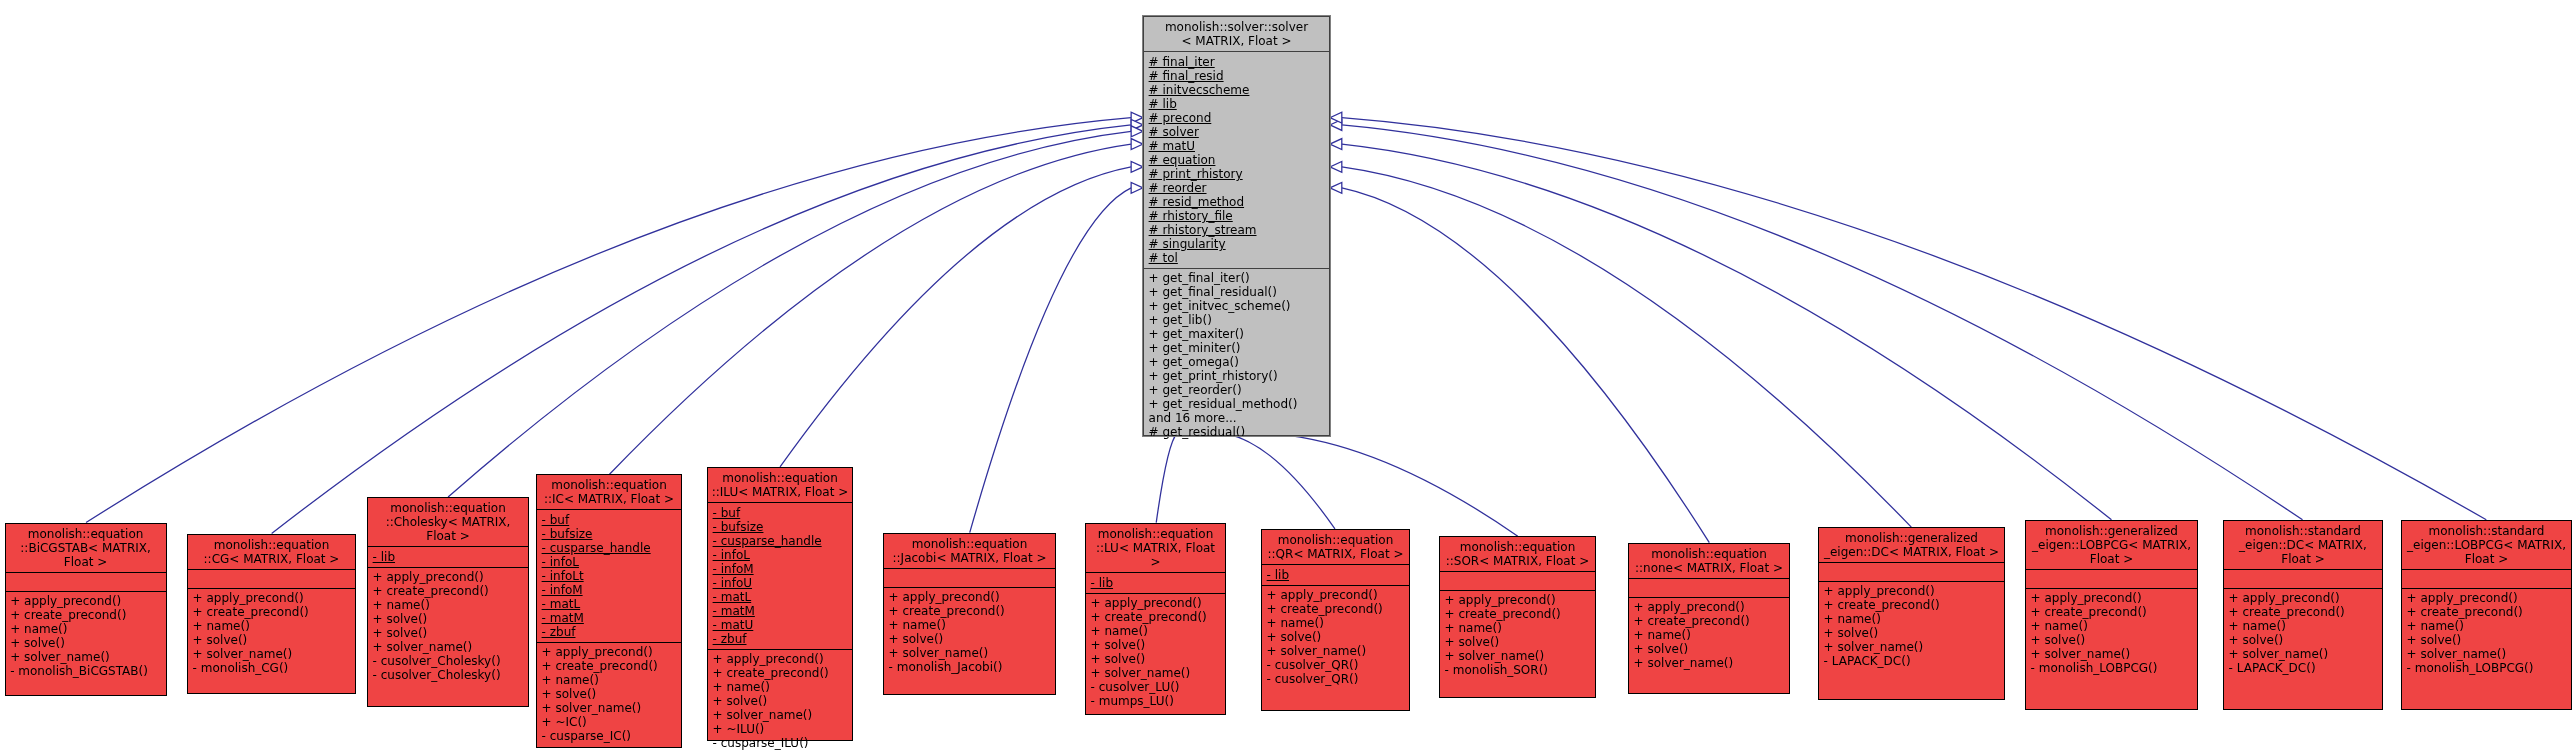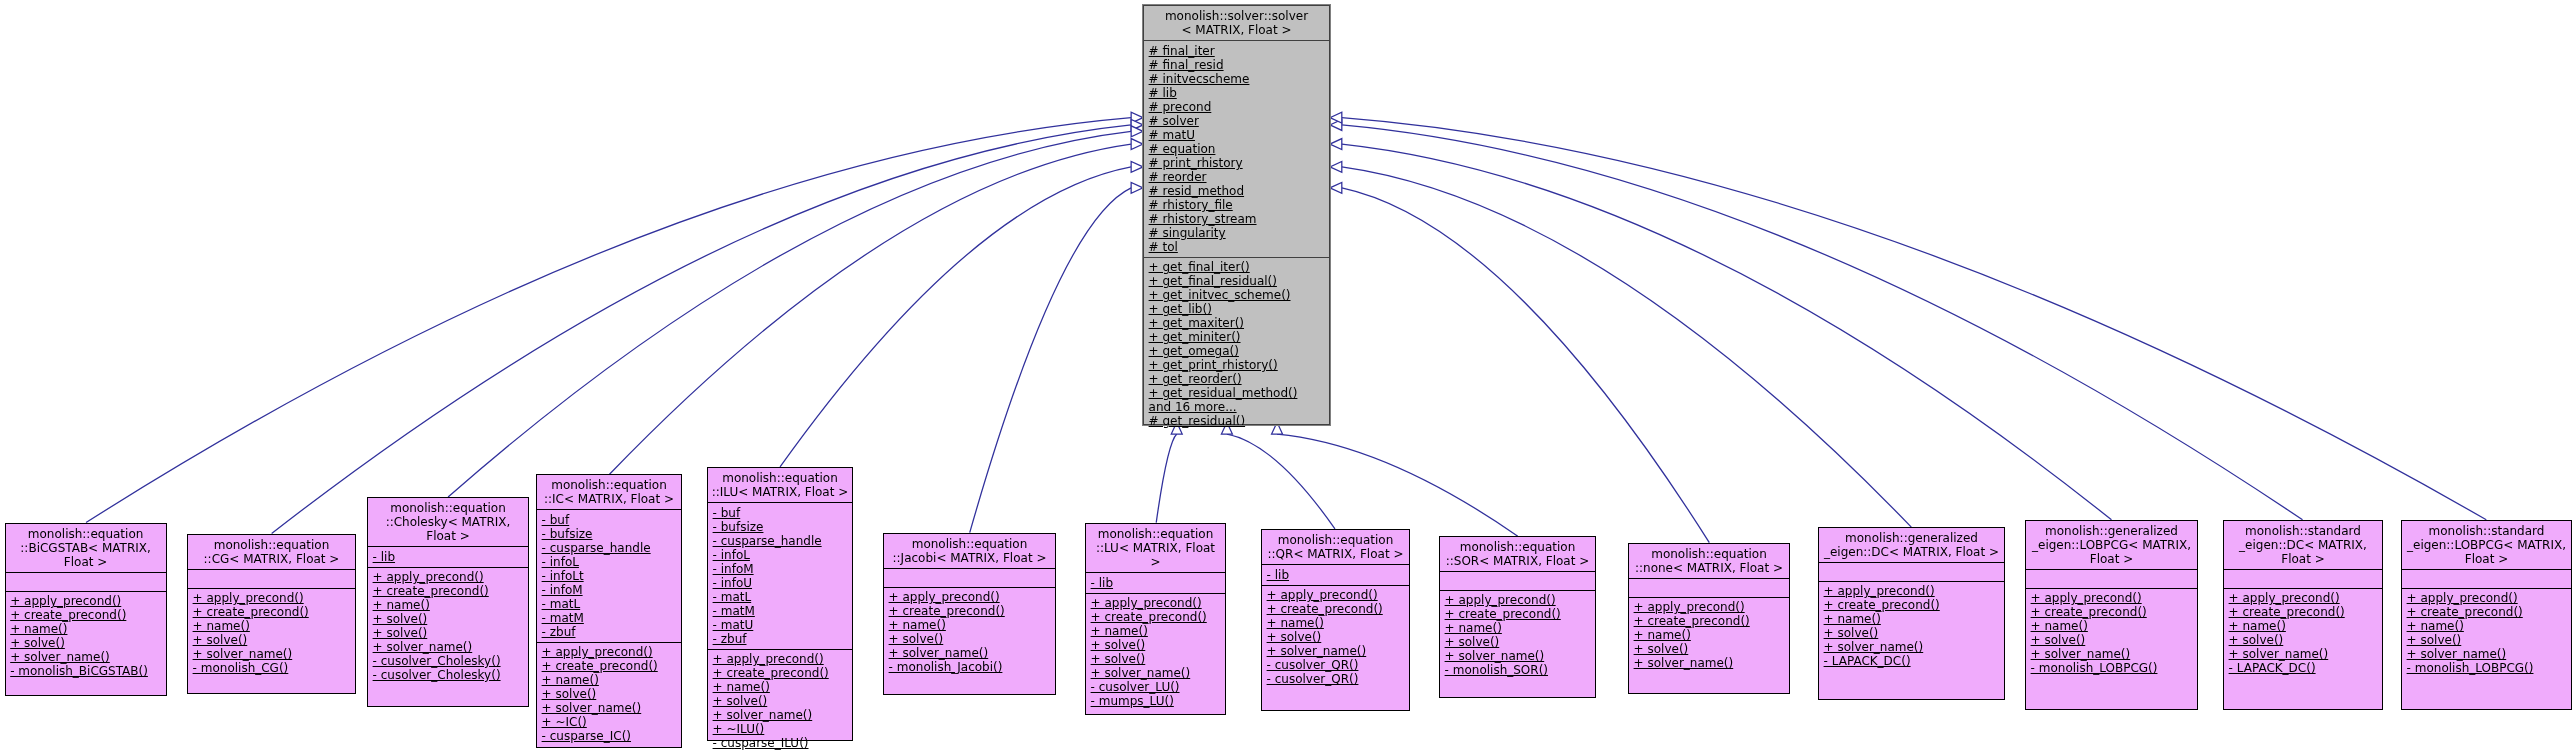--- a/index.html
+++ b/index.html
@@ -5,21 +5,21 @@
   html,body{margin:0;padding:0;background:#ffffff;}
   body{
     width:2576px;height:756px;position:relative;overflow:hidden;
     font-family:"DejaVu Sans","Liberation Sans",sans-serif;
   }
   #edges{position:absolute;left:0;top:0;width:2576px;height:756px;pointer-events:none;}
   .node{
     position:absolute;
     box-sizing:border-box;
     border:0.9px solid #000000;
-    background:#f0abfc;
+    background:#ef4444;
     font-size:12px;
     line-height:14px;
     color:#000000;
   }
   .node.root{
     background:#c0c0c0;
     border:0.9px solid #404040;
     outline:0.9px solid #808080;
   }
   .n-title{
@@ -31,21 +31,20 @@
   .root .n-title{border-bottom:0.9px solid #404040;}
   .n-attrs{
     padding:2.7px 4.6px 2.7px 4.6px;
     border-bottom:0.9px solid #000000;
     min-height:12px;
     text-decoration:underline;
   }
   .root .n-attrs{border-bottom:0.9px solid #404040;}
   .n-ops{
     padding:2.7px 4.6px 2.7px 4.6px;
-    text-decoration:underline;
   }
   .n-row{white-space:nowrap;}
   .empty-compartment{height:12px;}
 </style>
 </head>
 <body>
 
 <svg id="edges" viewBox="0 0 2824 829" width="2576" height="756">
     <path d="M 94 573 Q 724.3000000000001 173.4 1240 129" fill="none" stroke="#31319c" stroke-width="1.4"></path>
     <polygon points="1253,129 1240,123 1240,135" fill="#ffffff" stroke="#31319c" stroke-width="1.4"></polygon>
@@ -71,21 +70,21 @@
     <polygon points="1458,183 1471,189 1471,177" fill="#ffffff" stroke="#31319c" stroke-width="1.4"></polygon>
     <path d="M 2315 570 Q 1850.8 199.2 1471 158" fill="none" stroke="#31319c" stroke-width="1.4"></path>
     <polygon points="1458,158 1471,164 1471,152" fill="#ffffff" stroke="#31319c" stroke-width="1.4"></polygon>
     <path d="M 2524.5 570 Q 1945.0749999999998 180.3 1471 137" fill="none" stroke="#31319c" stroke-width="1.4"></path>
     <polygon points="1458,137 1471,143 1471,131" fill="#ffffff" stroke="#31319c" stroke-width="1.4"></polygon>
     <path d="M 2726 570 Q 2035.75 173.1 1471 129" fill="none" stroke="#31319c" stroke-width="1.4"></path>
     <polygon points="1458,129 1471,135 1471,123" fill="#ffffff" stroke="#31319c" stroke-width="1.4"></polygon>
   </svg>
 
 <div id="nodes-layer">
-    <div class="node root" style="left: 1143px; top: 5px; width: 187px; height: 420px;">
+    <div class="node root" style="left: 1143px; top: 16px; width: 187px; height: 420px;">
       <div class="n-title">monolish::solver::solver
 &lt; MATRIX, Float &gt;</div>
       <div class="n-attrs">
         <div class="n-row"># final_iter</div>
         <div class="n-row"># final_resid</div>
         <div class="n-row"># initvecscheme</div>
         <div class="n-row"># lib</div>
         <div class="n-row"># precond</div>
         <div class="n-row"># solver</div>
         <div class="n-row"># matU</div>

